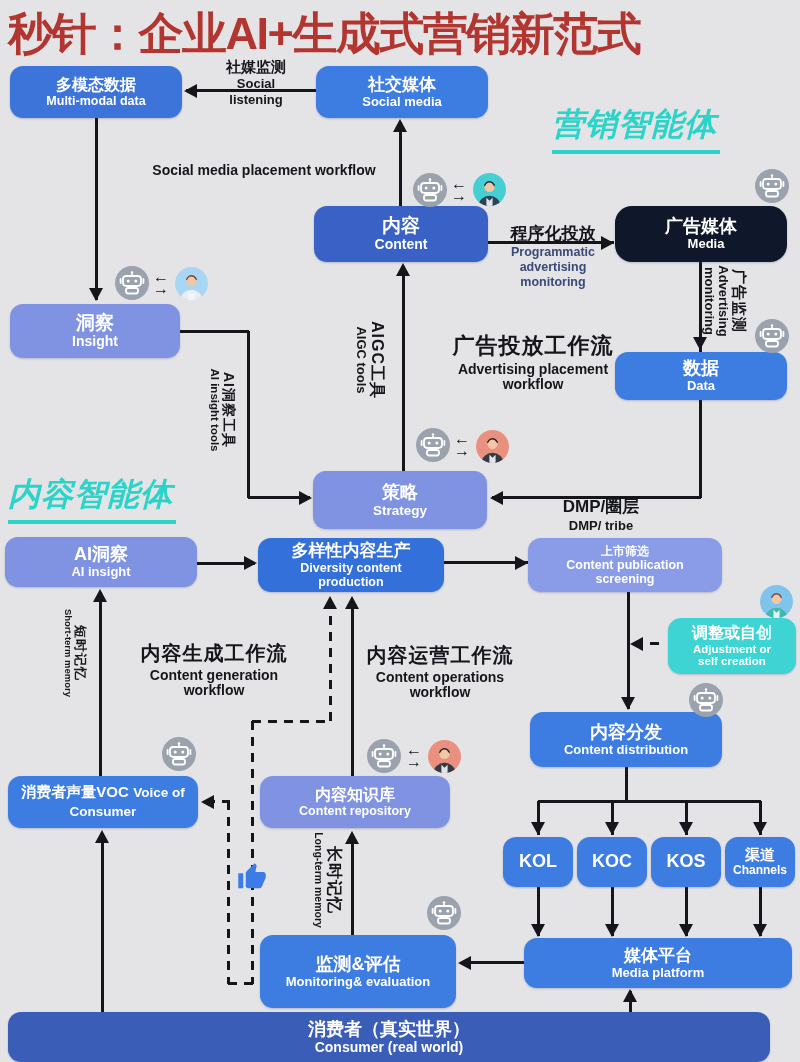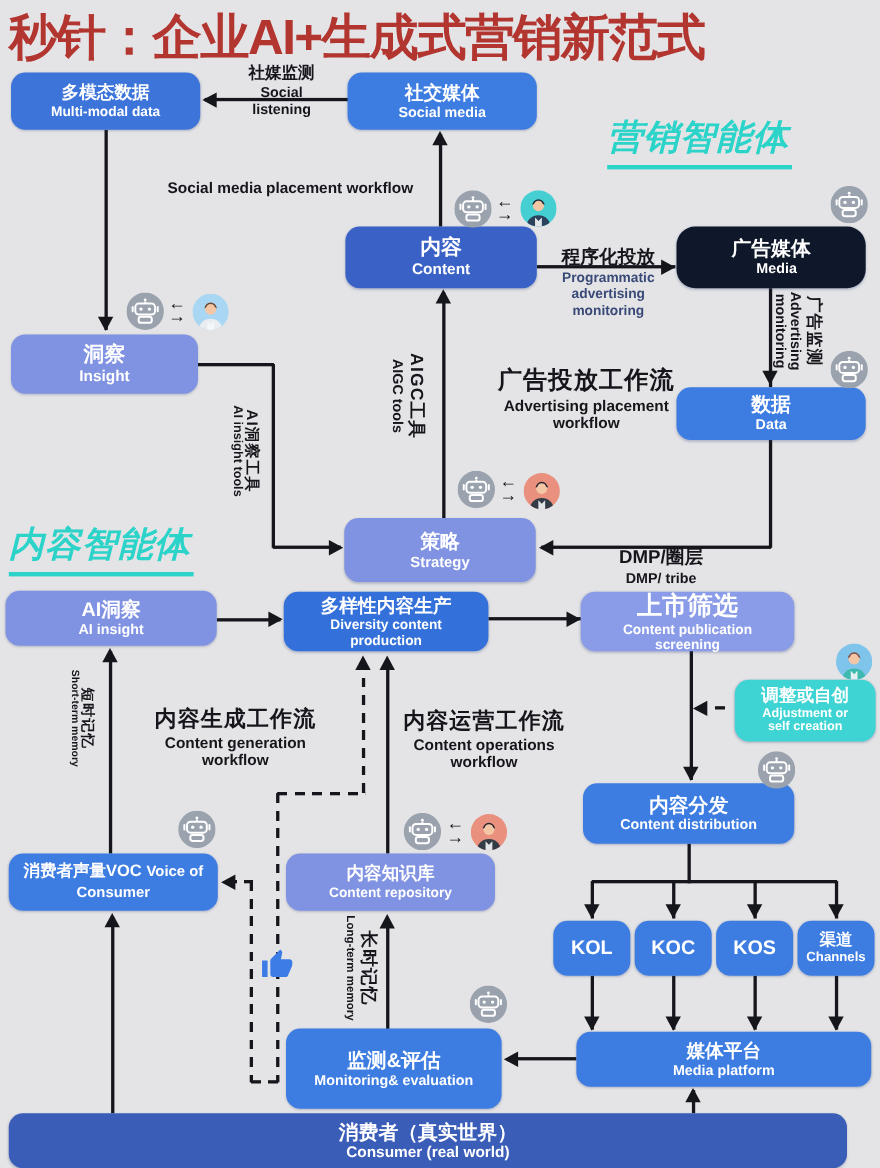--- a/index.html
+++ b/index.html
@@ -140,21 +140,21 @@
       <div class="node" style="left: 5px; top: 537px; width: 192px; height: 50px; background: rgb(128, 147, 226);">
         <div class="zh" style="font-size: 18px;">AI洞察</div>
         <div class="en" style="font-size: 13px;">AI insight</div>
       </div>
       <div class="node" style="left: 258px; top: 538px; width: 186px; height: 54px; background: rgb(51, 112, 217);">
         <div class="zh" style="font-size: 17px;">多样性内容生产</div>
         <div class="en" style="font-size: 12.5px;">Diversity content
 production</div>
       </div>
       <div class="node" style="left: 528px; top: 538px; width: 194px; height: 54px; background: rgb(138, 156, 232);">
-        <div class="zh" style="font-size: 23px;">上市筛选</div>
+        <div class="zh" style="font-size: 12px;">上市筛选</div>
         <div class="en" style="font-size: 12.5px;">Content publication
 screening</div>
       </div>
       <div class="node" style="left: 668px; top: 618px; width: 128px; height: 56px; background: rgb(62, 212, 212);">
         <div class="zh" style="font-size: 16px;">调整或自创</div>
         <div class="en" style="font-size: 11.5px;">Adjustment or
 self creation</div>
       </div>
       <div class="node" style="left: 530px; top: 712px; width: 192px; height: 55px; background: rgb(61, 125, 226);">
         <div class="zh" style="font-size: 18px;">内容分发</div>

